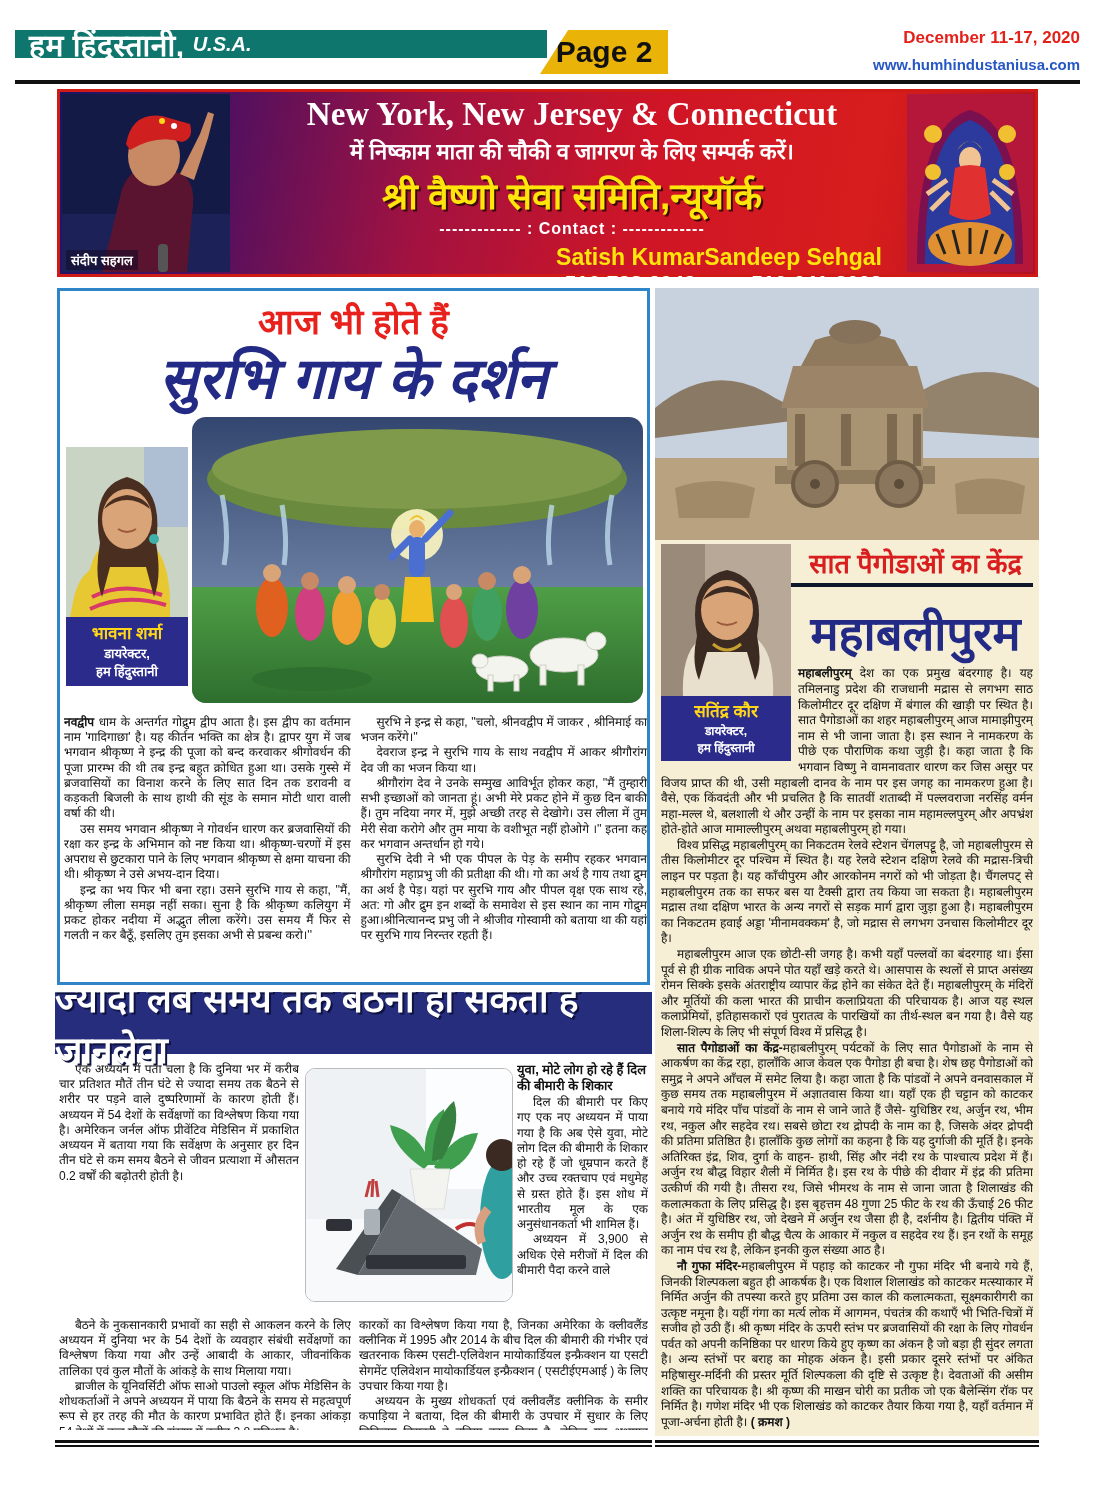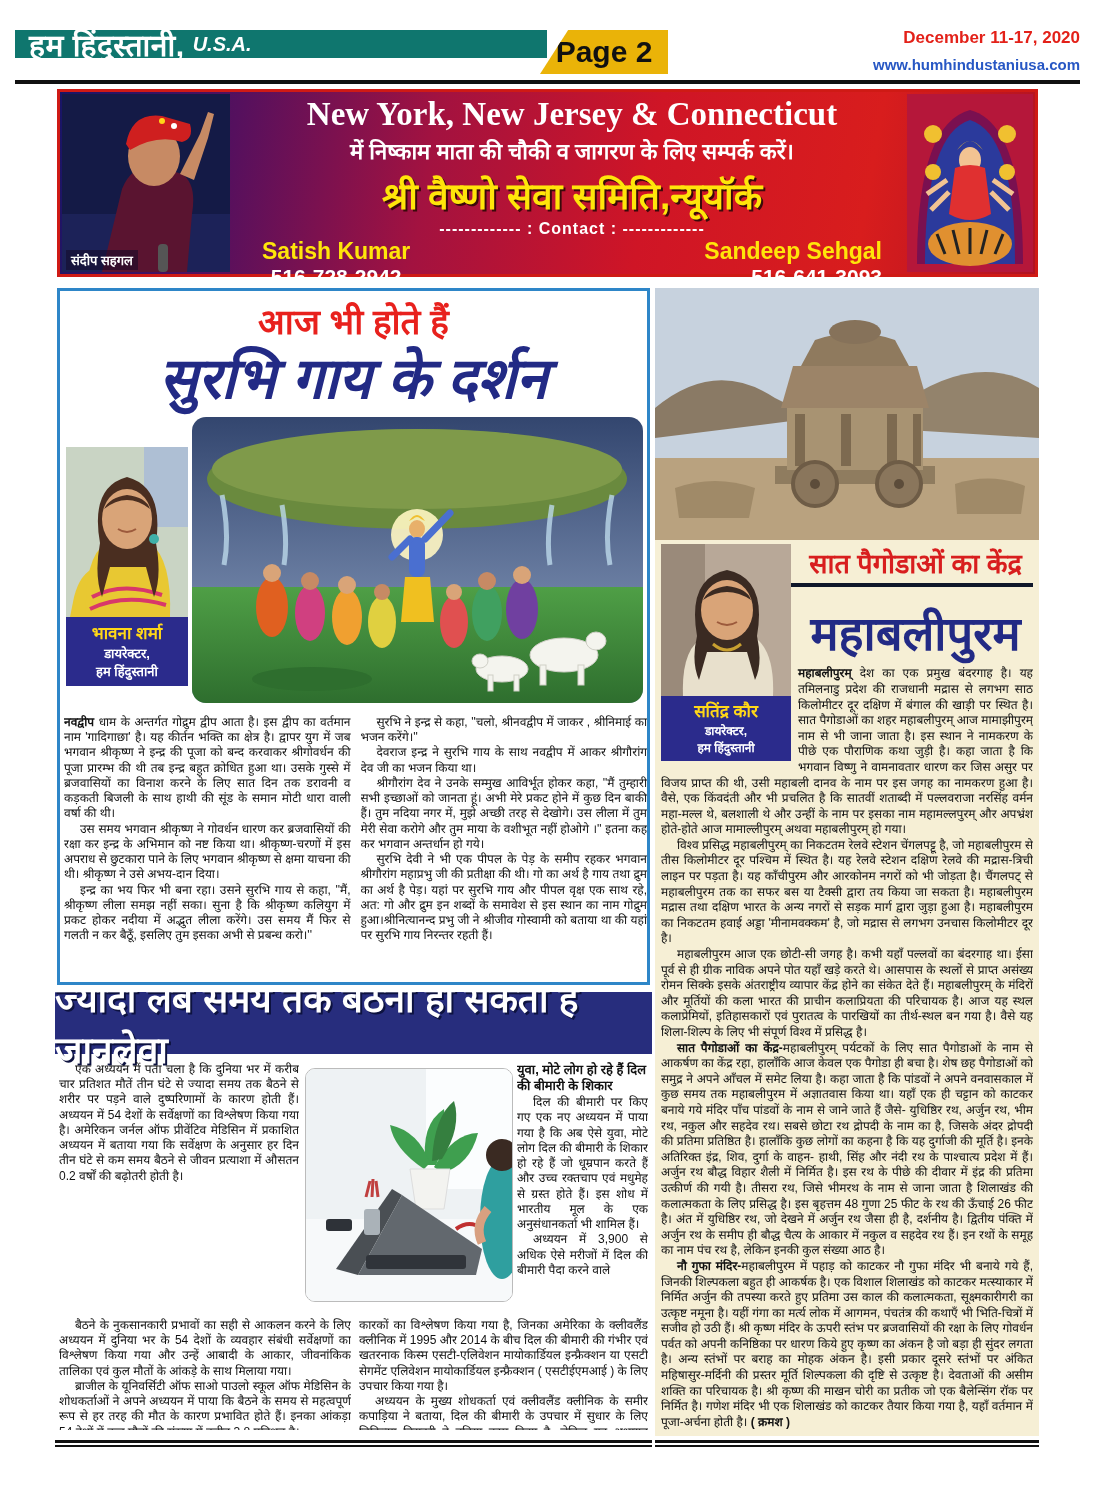--- a/index.html
+++ b/index.html
@@ -27,21 +27,21 @@
   .ad-left-photo{left:2px;top:2px;width:168px;height:178px;}
   .ad-left-caption{left:6px;bottom:4px;color:#fff;font-size:13px;font-weight:bold;
       background:rgba(20,10,40,.55);padding:1px 5px;}
   .ad-right-photo{right:2px;top:2px;width:126px;height:178px;}
   .ad-center{left:172px;top:4px;width:680px;text-align:center;color:#fff;}
   .ad-title{font-family:"Liberation Serif","DejaVu Serif",serif;font-size:33px;font-weight:bold;}
   .ad-line2{font-size:22px;font-weight:bold;margin-top:2px;}
   .ad-org{color:#ffe50a;font-size:37px;font-weight:bold;margin-top:4px;
       text-shadow:2px 2px 0 #3a0a0a;}
   .ad-contact{font-size:16px;font-weight:bold;letter-spacing:1px;}
-  .ad-people{display:flex;justify-content:space-between;padding:0 30px;margin-top:0;gap:28px;}
+  .ad-people{display:flex;justify-content:flex-end;padding:0 30px;margin-top:6px;}
   .ad-person .nm{color:#ffe50a;font-size:23px;font-weight:bold;}
   .ad-person .ph{color:#fff;font-size:21px;font-weight:bold;}
   .ad-person.right{text-align:right;}
 
   
   .sur{left:57px;top:288px;width:593px;height:697px;border:3px solid #2e86c8;
        box-sizing:border-box;background:#fff;overflow:hidden;}
   .sur-kicker{position:absolute;left:0;top:6px;width:100%;text-align:center;
        color:#e8211d;font-size:35px;font-weight:bold;}
   .sur-title{position:absolute;left:0;top:46px;width:100%;text-align:center;

